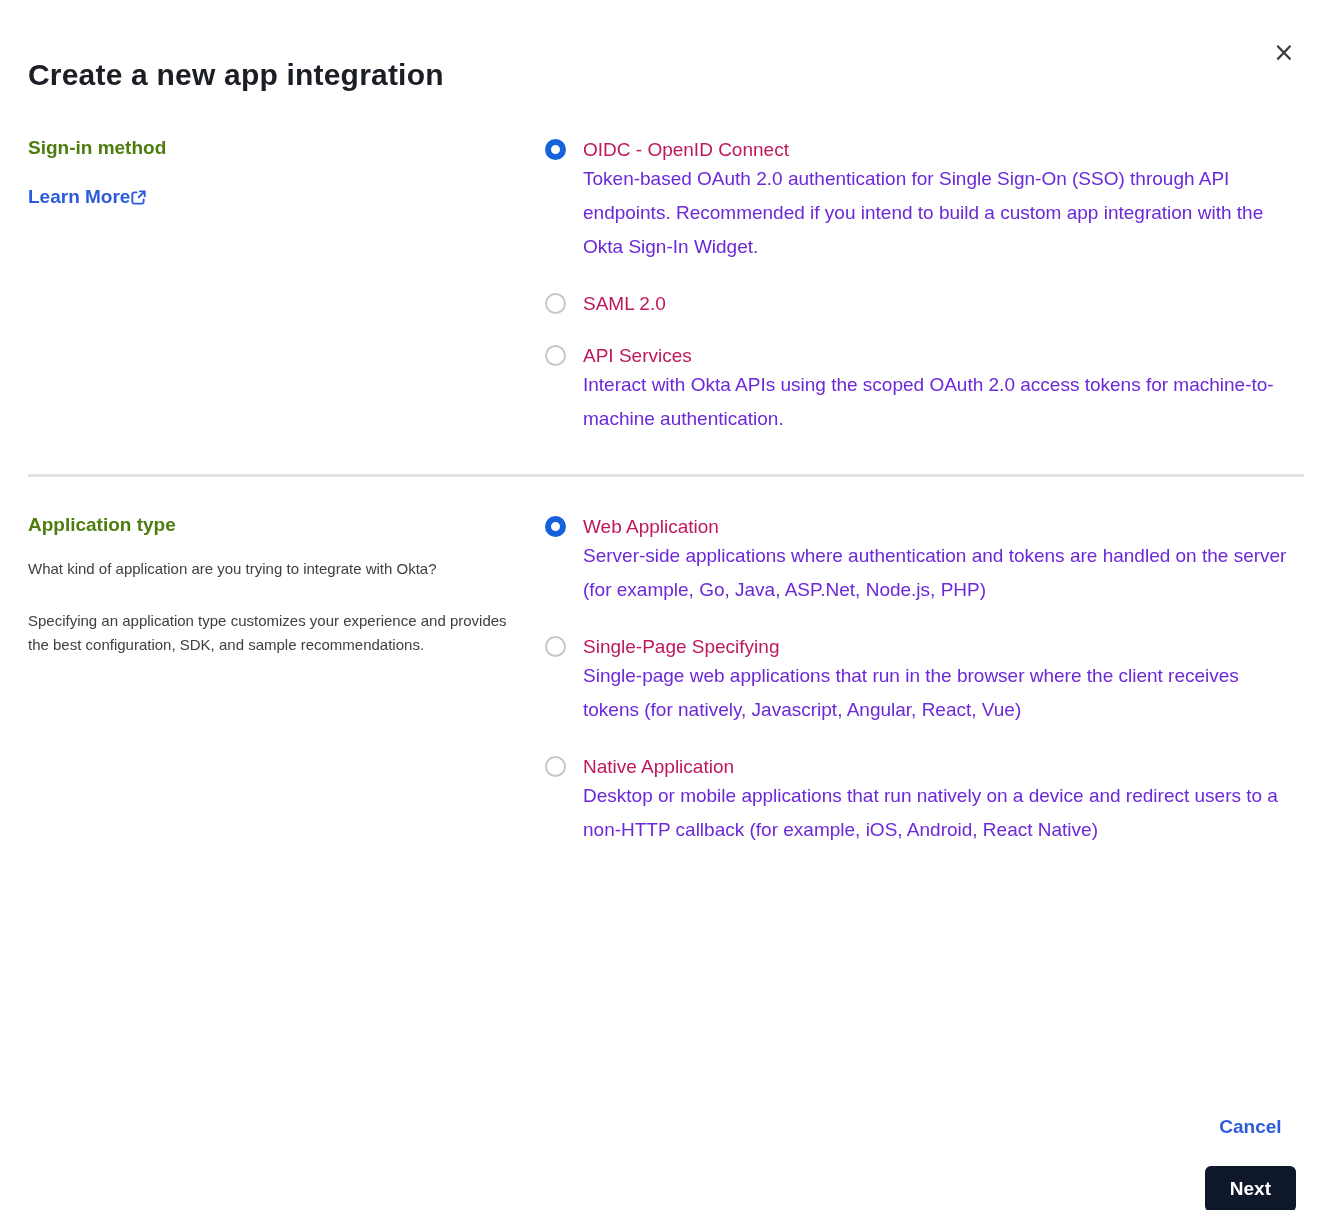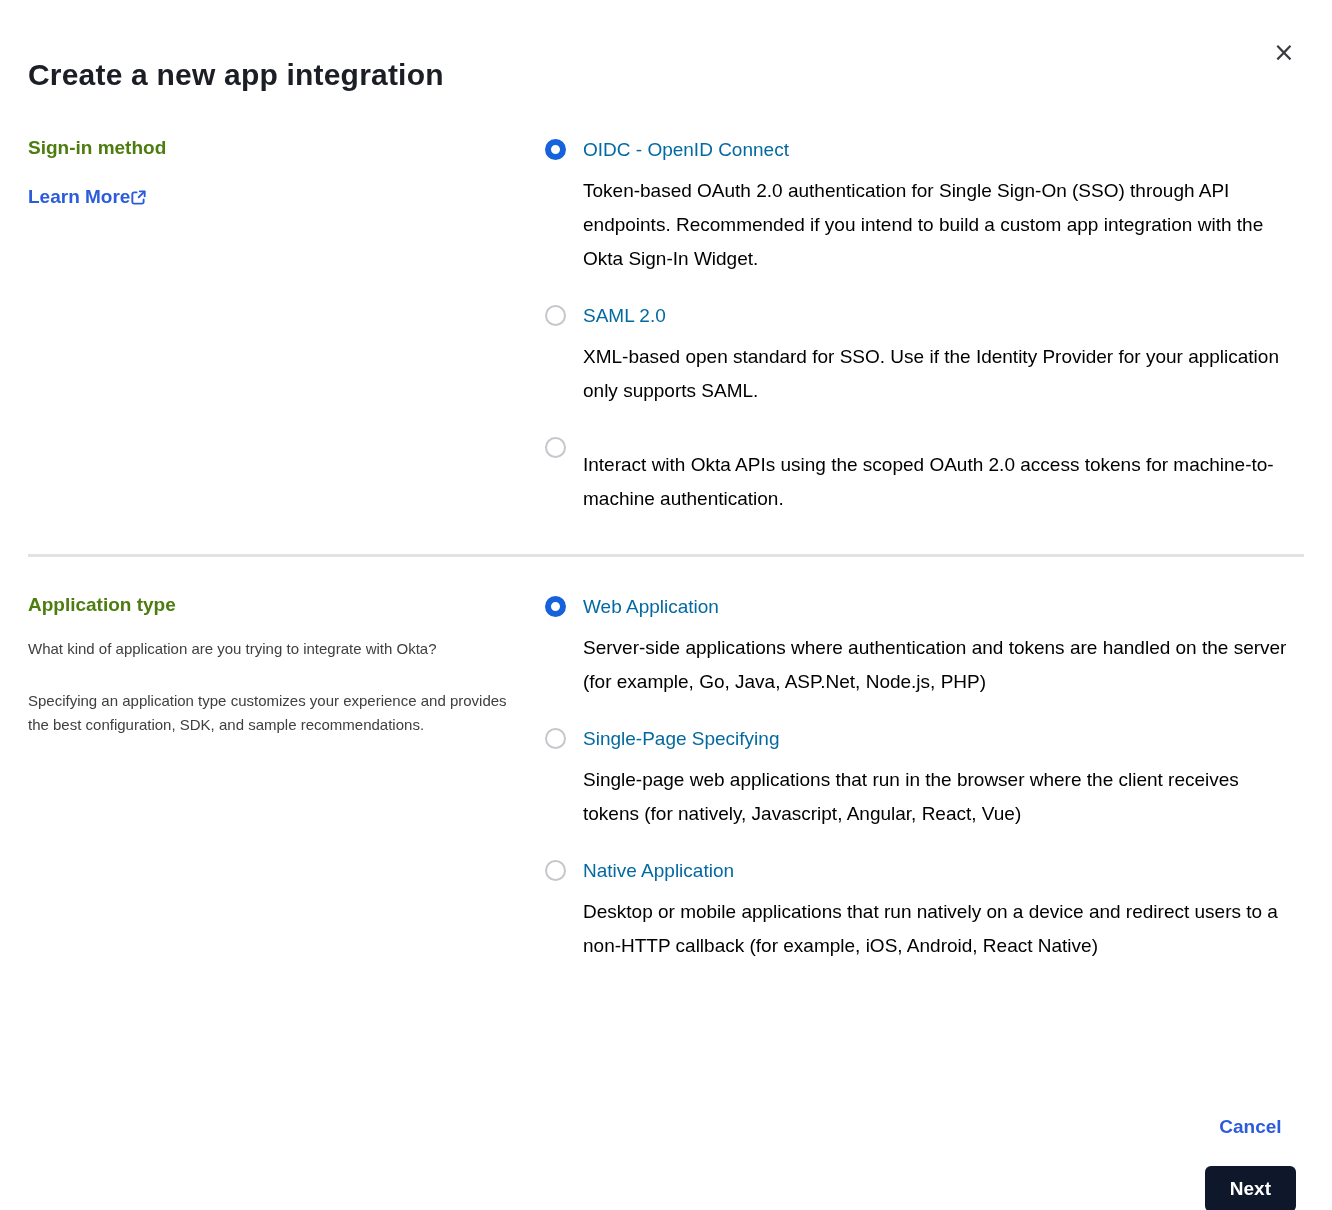--- a/index.html
+++ b/index.html
@@ -86,29 +86,29 @@
     border: 2px solid #c6c7cc;
     background: #fff;
     margin-top: 1px;
   }
   .radio.selected {
     border: 6.5px solid #1662dd;
   }
   .option-label {
     font-size: 19px;
     font-weight: 400;
-    color: #0369a1;
+    color: #be185d;
     line-height: 24px;
   }
   .option-desc {
     grid-column: 2;
     font-size: 19px;
-    color: #000000;
+    color: #6d28d9;
     line-height: 34px;
-    margin-top: 12px;
+    margin-top: 0;
   }
 
   hr.divider {
     border: none;
     border-top: 3px solid #e2e2e4;
     margin: 38px 0 0 0;
   }
   .row-apptype { margin-top: 36px; }
 
   .footer {
@@ -167,26 +167,26 @@
     <div class="right-col">
       <div class="option">
         <span class="radio selected"></span>
         <span class="option-label">OIDC - OpenID Connect</span>
         <span class="option-desc">Token-based OAuth 2.0 authentication for Single Sign-On (SSO) through API endpoints. Recommended if you intend to build a custom app integration with the Okta Sign-In Widget.</span>
       </div>
 
       <div class="option">
         <span class="radio"></span>
         <span class="option-label">SAML 2.0</span>
-        <span class="option-desc">XML-based open standard for SSO. Use if the Identity Provider for your application only supports SAML.</span>
-      </div>
-
-
-      <div class="option">
-        <span class="radio"></span>
+      </div>
+
+
+      <div class="option">
+        <span class="radio"></span>
+        <span class="option-label">API Services</span>
         <span class="option-desc">Interact with Okta APIs using the scoped OAuth 2.0 access tokens for machine-to-machine authentication.</span>
       </div>
     </div>
   </div>
 
   <hr class="divider">
 
   <div class="form-row row-apptype">
     <div class="left-col">
       <div class="section-heading">Application type</div>

